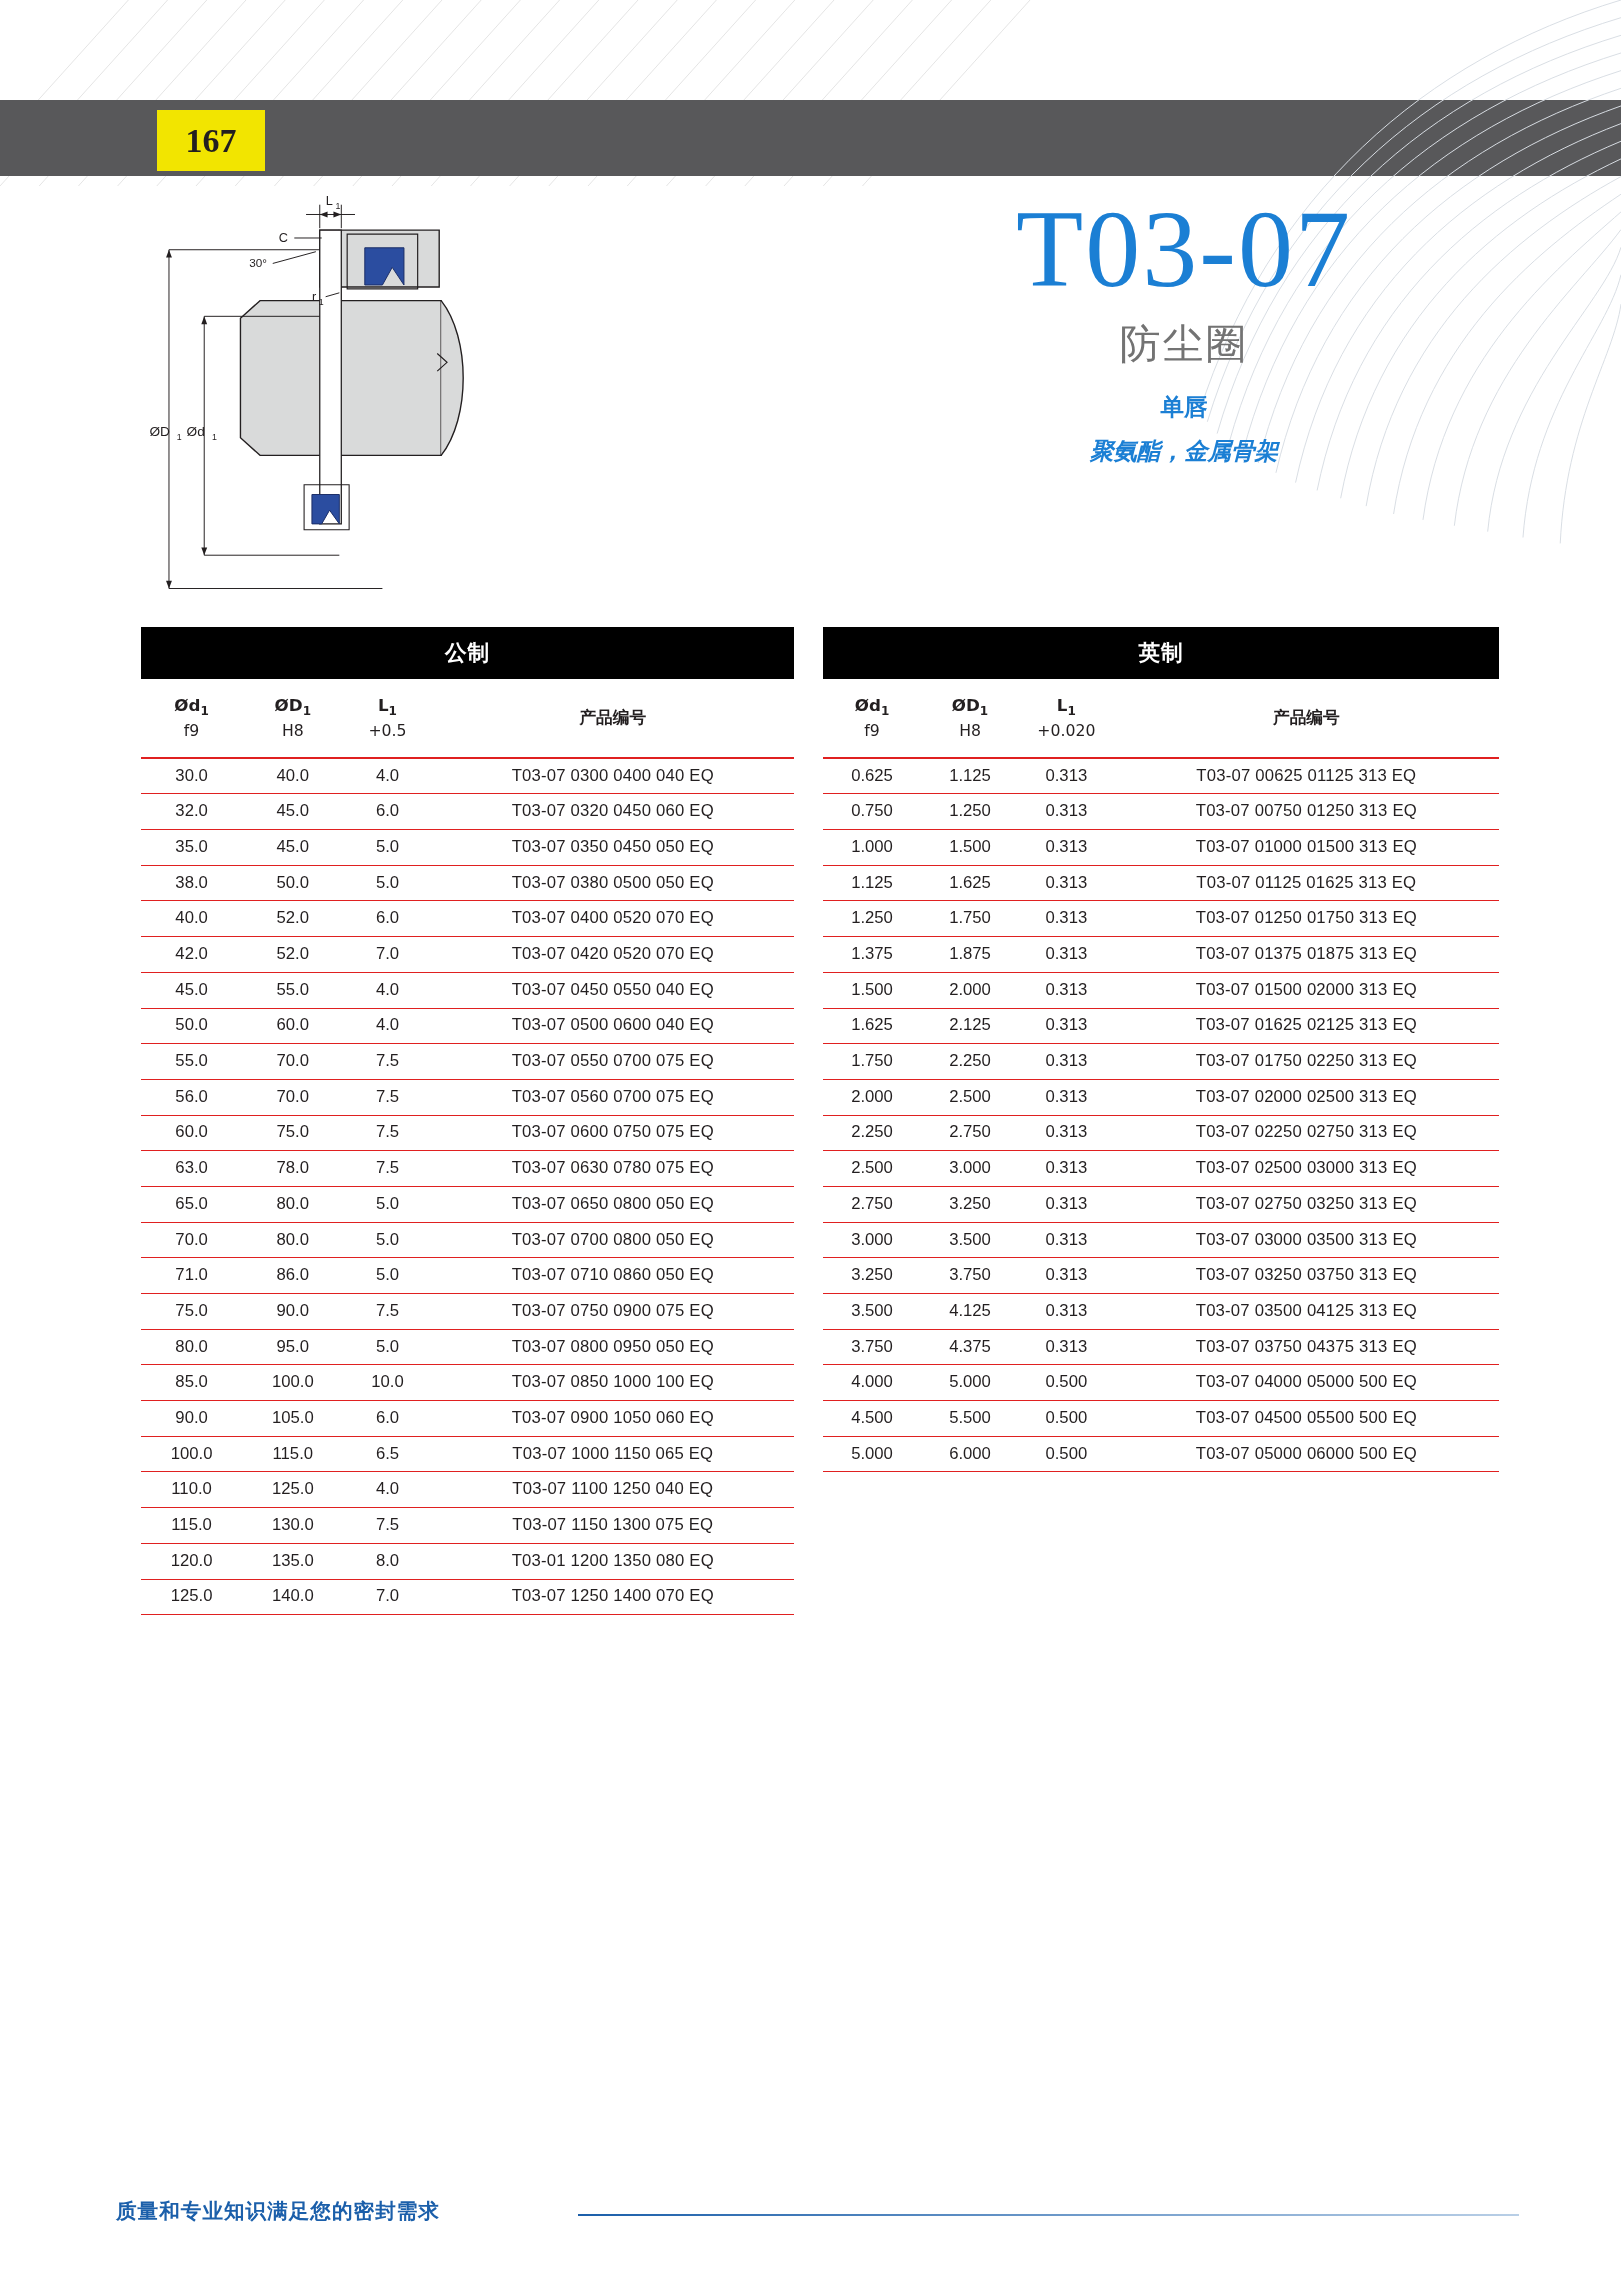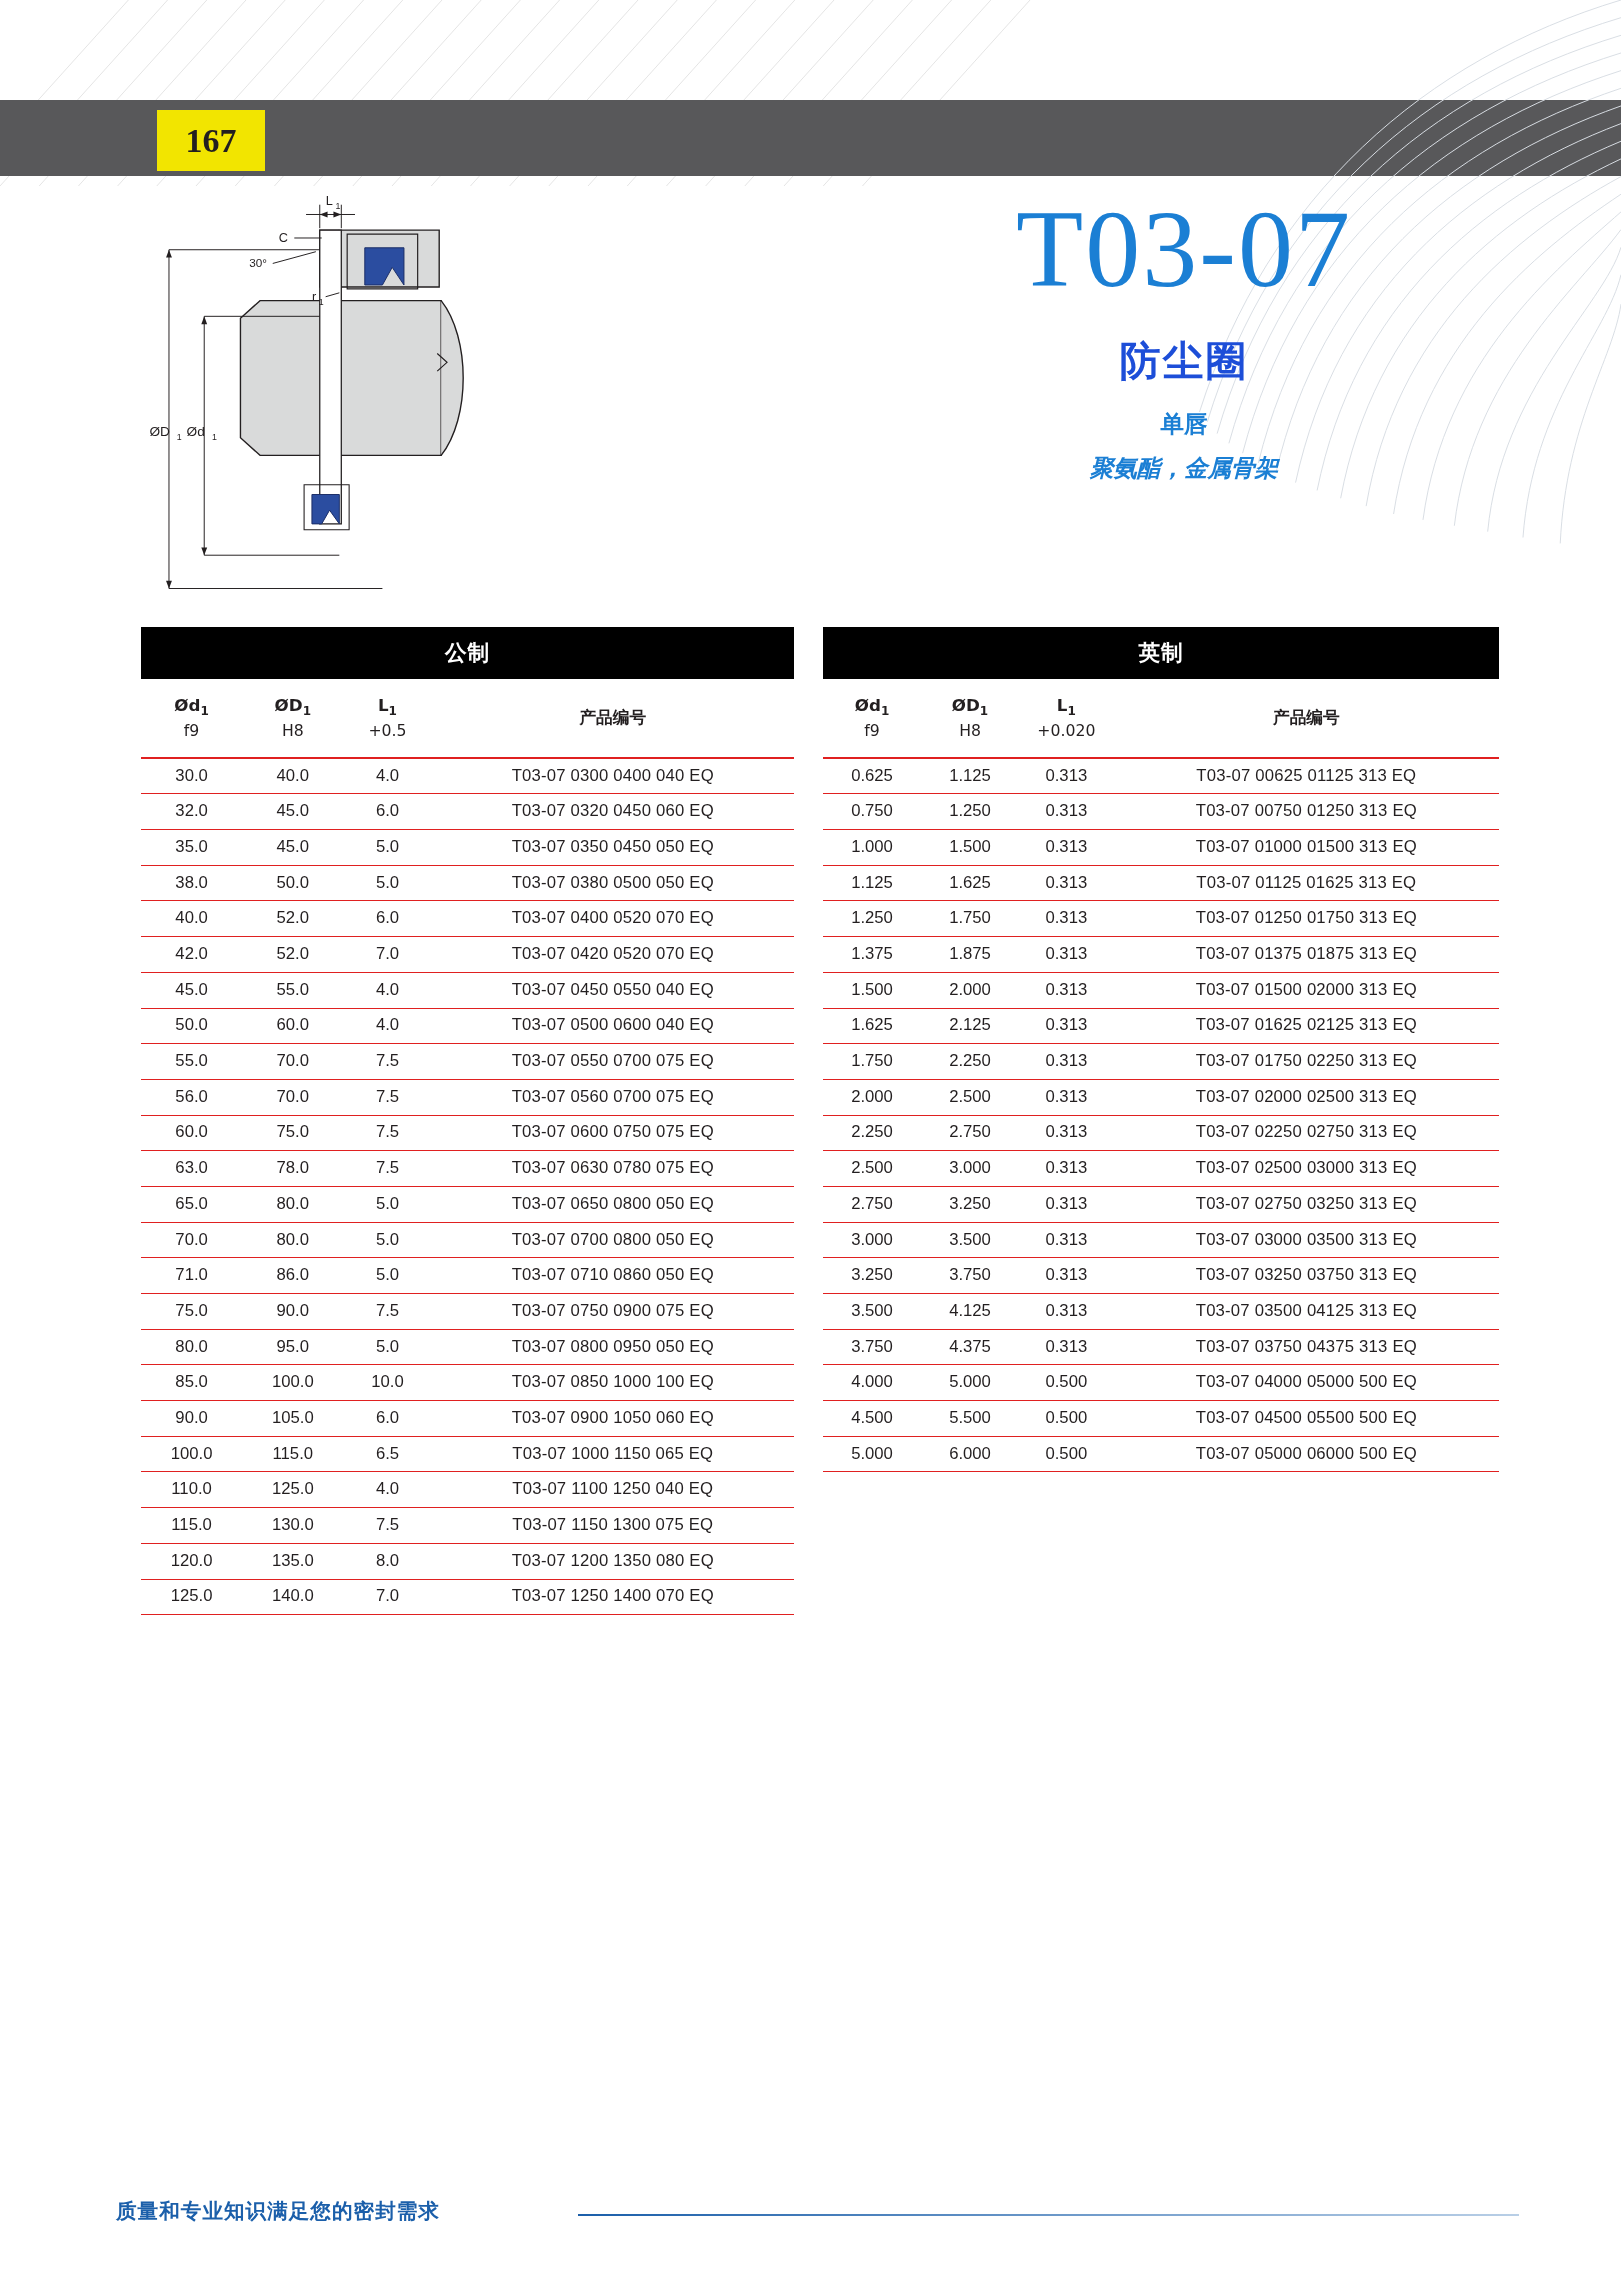--- a/index.html
+++ b/index.html
@@ -77,23 +77,23 @@
     font-family: "Liberation Serif", serif;
     font-size: 110px;
     letter-spacing: 2px;
     color: #1b7fd4;
     line-height: 1.05;
     font-weight: normal;
   }
   .title-cn {
     font-family: "DejaVu Sans", sans-serif;
     font-size: 41px;
-    font-weight: bold;
-    color: #1d4ed8;
-    margin-top: 26px;
+    font-weight: normal;
+    color: #737373;
+    margin-top: 9px;
     letter-spacing: 2px;
   }
   .title-sub1 {
     font-family: "DejaVu Sans", sans-serif;
     font-size: 23.5px;
     font-weight: bold;
     color: #1b7fd4;
     margin-top: 19.6px;
   }
   .title-sub2 {
@@ -497,21 +497,21 @@
         <tr>
           <td>115.0</td>
           <td>130.0</td>
           <td>7.5</td>
           <td class="code">T03-07 1150 1300 075 EQ</td>
         </tr>
         <tr>
           <td>120.0</td>
           <td>135.0</td>
           <td>8.0</td>
-          <td class="code">T03-07 1200 1350 080 EQ</td>
+          <td class="code">T03-01 1200 1350 080 EQ</td>
         </tr>
         <tr>
           <td>125.0</td>
           <td>140.0</td>
           <td>7.0</td>
           <td class="code">T03-07 1250 1400 070 EQ</td>
         </tr>
       </tbody>
   </table>
 </div>

